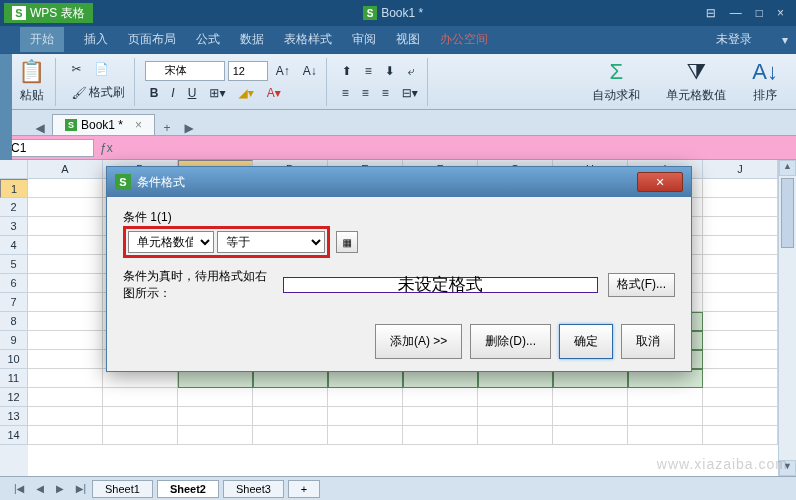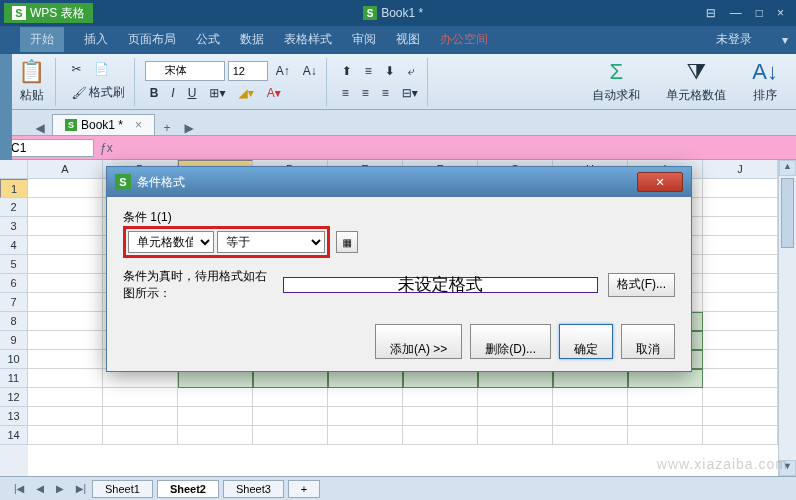--- a/index.html
+++ b/index.html
@@ -63,21 +63,21 @@
 .sel{border:1px solid #888;background:#fff;height:22px;padding:0 4px;font-size:12px}
 .sel.s1{width:86px}
 .sel.s2{width:108px}
 .formula-input{flex:1;height:22px;border:1px solid #888;background:#fff;padding:0 6px;font-family:Consolas,monospace;font-size:12px}
 .range-btn{width:22px;height:22px;border:1px solid #888;background:linear-gradient(#fff,#e4e4e4);cursor:pointer;font-size:10px;display:flex;align-items:center;justify-content:center}
 .fmt-row{display:flex;align-items:center;gap:10px;margin-bottom:14px}
 .fmt-label{width:150px;line-height:1.4}
 .fmt-preview{flex:1;height:16px;border:1px solid #4c1d95;background:#fff;display:flex;align-items:center;justify-content:center;font-size:17px}
 .fmt-btn{border:1px solid #888;background:linear-gradient(#fff,#e4e4e4);height:24px;padding:0 8px;cursor:pointer}
 .btn-row{display:flex;justify-content:flex-end;gap:8px;padding-top:8px}
-.dlg-btn{border:1px solid #888;background:linear-gradient(#fff,#e4e4e4);height:35px;padding:16px 14px;cursor:pointer}
+.dlg-btn{border:1px solid #888;background:linear-gradient(#fff,#e4e4e4);height:35px;padding:8px 14px;cursor:pointer}
 .dlg-btn.primary{border:1px solid #2a6aa8;box-shadow:0 0 3px #6ab0f0}
 .watermark{position:absolute;right:8px;bottom:28px;color:rgba(120,120,120,.35);font-size:14px;letter-spacing:1px;pointer-events:none}
 .left-strip{position:absolute;left:0;top:54px;width:12px;bottom:24px;background:#5a8bb0}
 </style>
 </head>
 <body>
 
 <div class="left-strip"></div>
 
 <div class="titlebar">

